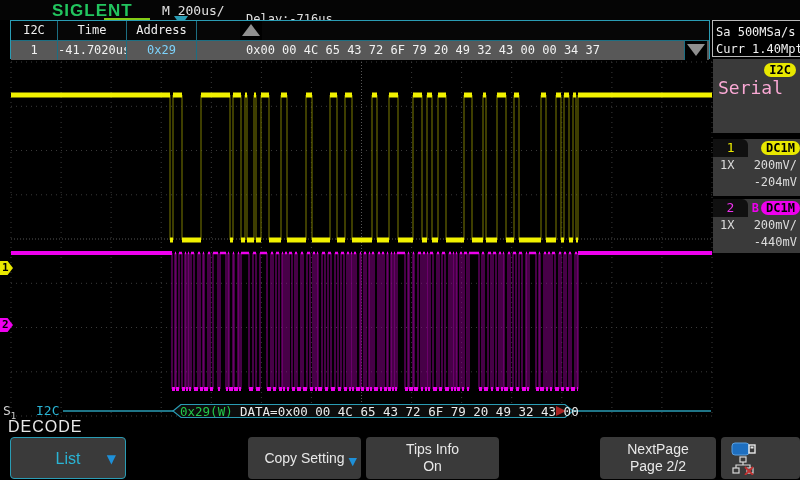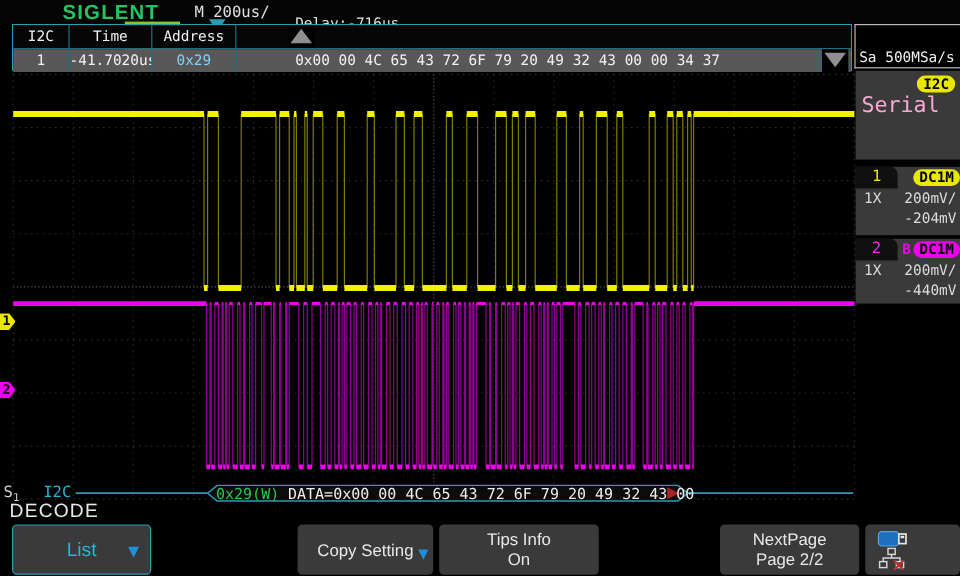--- a/index.html
+++ b/index.html
@@ -27,21 +27,21 @@
   .tc.c2{width:70px;text-align:center;}
   .tc.c3{width:43px;text-align:right;margin-top:26px;}
   .tc.c4{width:445px;padding-left:6px;}
   .tc.c5{width:22px;border-right:none;background:#000;position:relative;}
   .green{color:#7dd3fc;}
   .arr-up,.arr-dn{position:absolute;left:2px;width:0;height:0;border-left:9px solid transparent;border-right:9px solid transparent;}
   .arr-up{top:3px;border-bottom:12px solid #8f8f8f;}
   .arr-dn{top:22px;border-top:12px solid #8f8f8f;}
   
   #acqbox{position:absolute;left:712px;top:20px;width:88px;height:37px;box-sizing:border-box;
-          border:1px solid #b8b8b8;border-right:none;font-size:12px;color:#f0f0f0;padding:19px 0 0 3px;line-height:17px;white-space:nowrap;}
+          border:1px solid #b8b8b8;border-right:none;font-size:12px;color:#f0f0f0;padding:3px 0 0 3px;line-height:17px;white-space:nowrap;}
   .sbox{position:absolute;left:713px;width:87px;background:#3a3a3a;box-sizing:border-box;}
   #serialbox{top:59px;height:74px;padding:4px 4px 0 5px;}
   #serial-label{color:#f9a8d4;font-size:18px;}
   .badge{font:bold 12px "DejaVu Sans Mono",monospace;color:#000;border-radius:7px;padding:0 5px;}
   #serial-badge{float:right;background:#e8e800;}
   .chbox{height:57px;font-size:12px;color:#dcdcdc;}
   #ch1box{top:139px;}
   #ch2box{top:199px;height:54px;}
   .chhead{height:18px;display:flex;align-items:center;}
   .chnum{width:42px;height:18px;background:#101010;text-align:center;line-height:18px;font-size:13px;border-radius:0 6px 0 0;}

